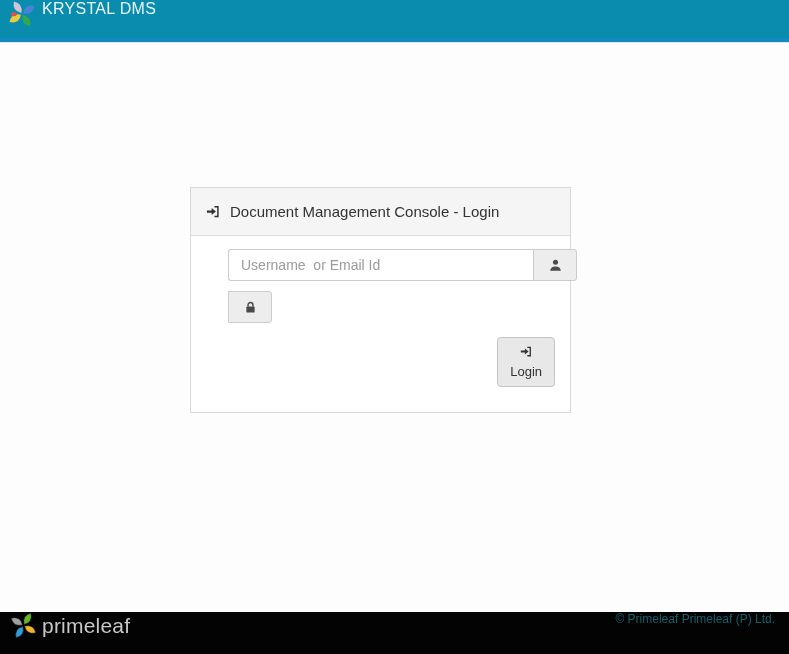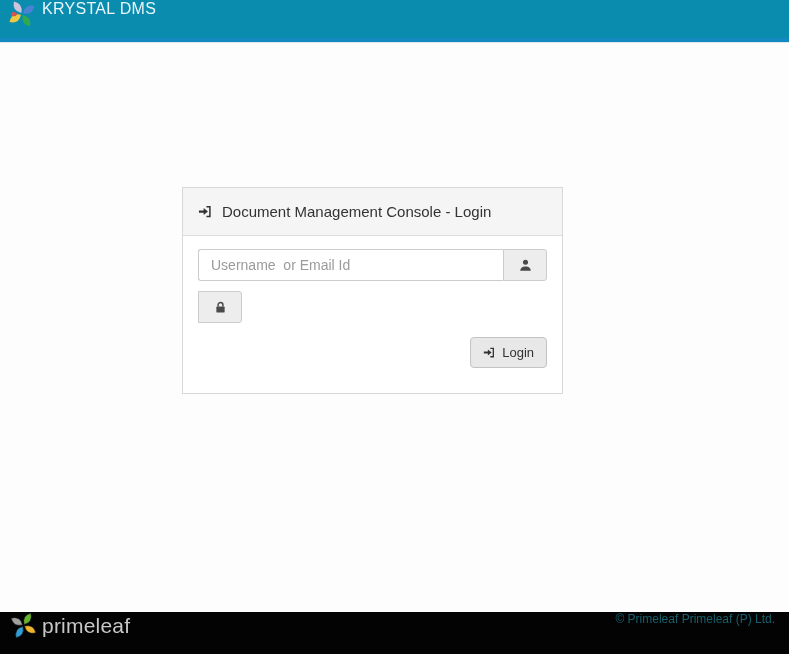--- a/index.html
+++ b/index.html
@@ -32,21 +32,21 @@
   
   .content {
     flex: 1 1 auto;
     background: #fdfdfd;
     border-top: 1px solid #dce7ee;
     position: relative;
   }
 
   .panel {
     position: absolute;
-    left: 182px;
+    left: 190px;
     top: 144px;
     width: 381px;
     background: #ffffff;
     border: 1px solid #d8d8d8;
   }
   .panel-heading {
     background: #f5f5f5;
     border-bottom: 1px solid #ddd;
     padding: 15px 15px;
     display: flex;
@@ -55,20 +55,21 @@
     color: #333;
     font-size: 15px;
   }
   .panel-heading svg { flex: 0 0 auto; }
   .panel-body { padding: 13px 15px 25px 15px; }
 
   .input-group {
     display: flex;
     width: 100%;
     margin-bottom: 10px;
+    margin-left: 22px;
   }
   .input-group input {
     flex: 1 1 auto;
     height: 32px;
     border: 1px solid #ccc;
     border-right: none;
     border-radius: 3px 0 0 3px;
     padding: 6px 12px;
     font-size: 14px;
     font-family: "Liberation Sans", sans-serif;
@@ -95,20 +96,21 @@
     align-items: center;
     gap: 6px;
     background: #e8e8e8;
     border: 1px solid #c3c3c3;
     border-radius: 4px;
     padding: 7px 12px;
     font-size: 13px;
     font-family: "Liberation Sans", sans-serif;
     color: #333;
     cursor: pointer;
+    flex-direction: column;
   }
 
   
   .footer {
     flex: 0 0 42px;
     height: 42px;
     background: #030303;
     display: flex;
     align-items: flex-start;
     justify-content: space-between;

